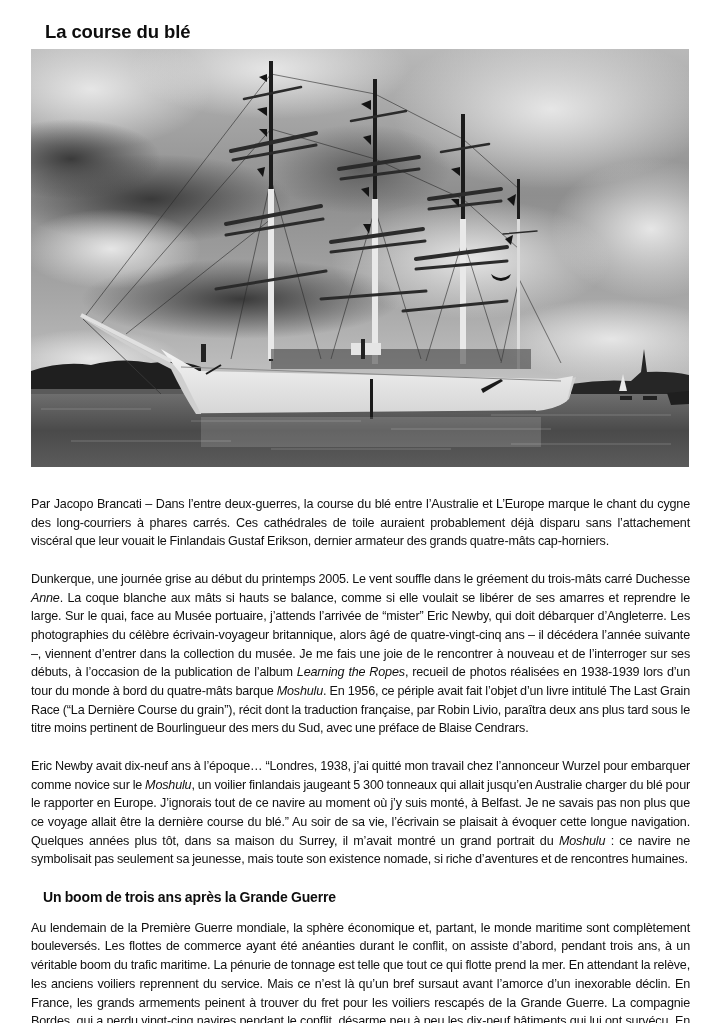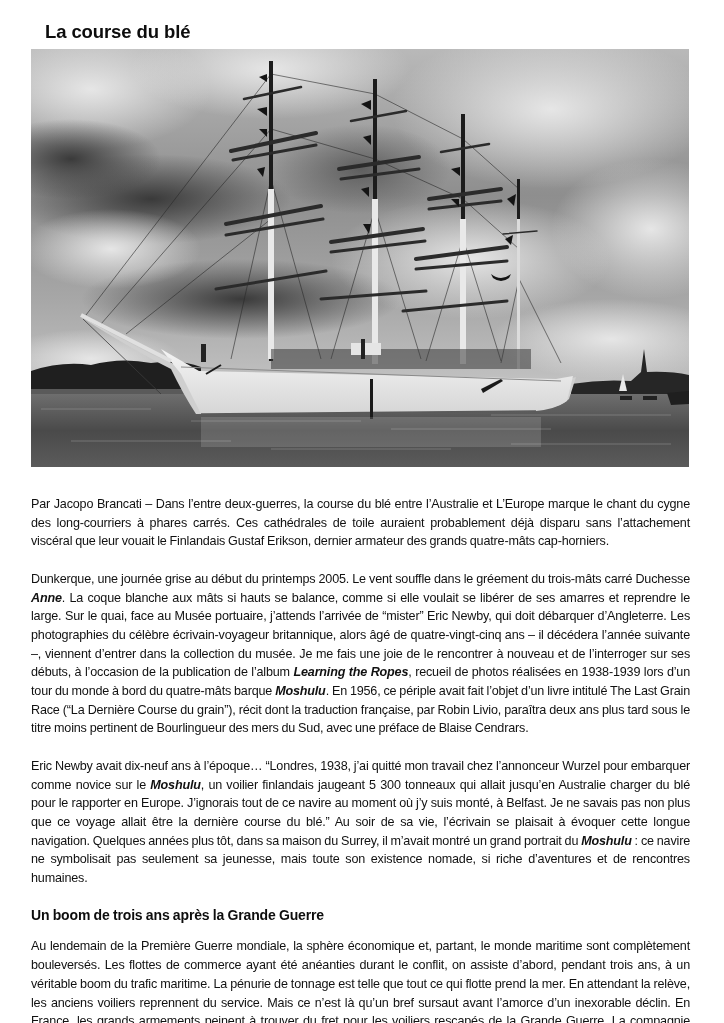--- a/index.html
+++ b/index.html
@@ -18,23 +18,23 @@
       position: absolute; left: 0; top: 49px; width: 658px; height: 418px;
       overflow: hidden; background: #8a8a8a;
     }
     .photo svg { display: block; width: 658px; height: 418px; }
     .body-text {
       position: absolute; left: 0; top: 495px; width: 659px;
       font-size: 12.6px; line-height: 18.7px; text-align: justify;
       letter-spacing: -0.18px; word-spacing: -0.4px;
     }
     .body-text p { margin: 0 0 18.7px 0; }
-    .body-text em { font-style: italic; font-weight: bold; }
+    .body-text em { font-style: italic; }
     h2.section {
-      margin: 0 0 12px 0; font-size: 14px; font-weight: bold; color: #0d0d0d;
+      margin: 0 0 12px 12px; font-size: 14px; font-weight: bold; color: #0d0d0d;
       line-height: 19px; letter-spacing: -0.15px;
     }
   </style>
 </head>
 <body>
 
 <div class="page">
   <h1 class="title">La course du blé</h1>
 
   <div class="photo" title="Photographie noir et blanc d'un quatre-mâts barque blanc au mouillage, voiles ferlées, pavois de fanions, devant un ciel nuageux et une côte boisée">

